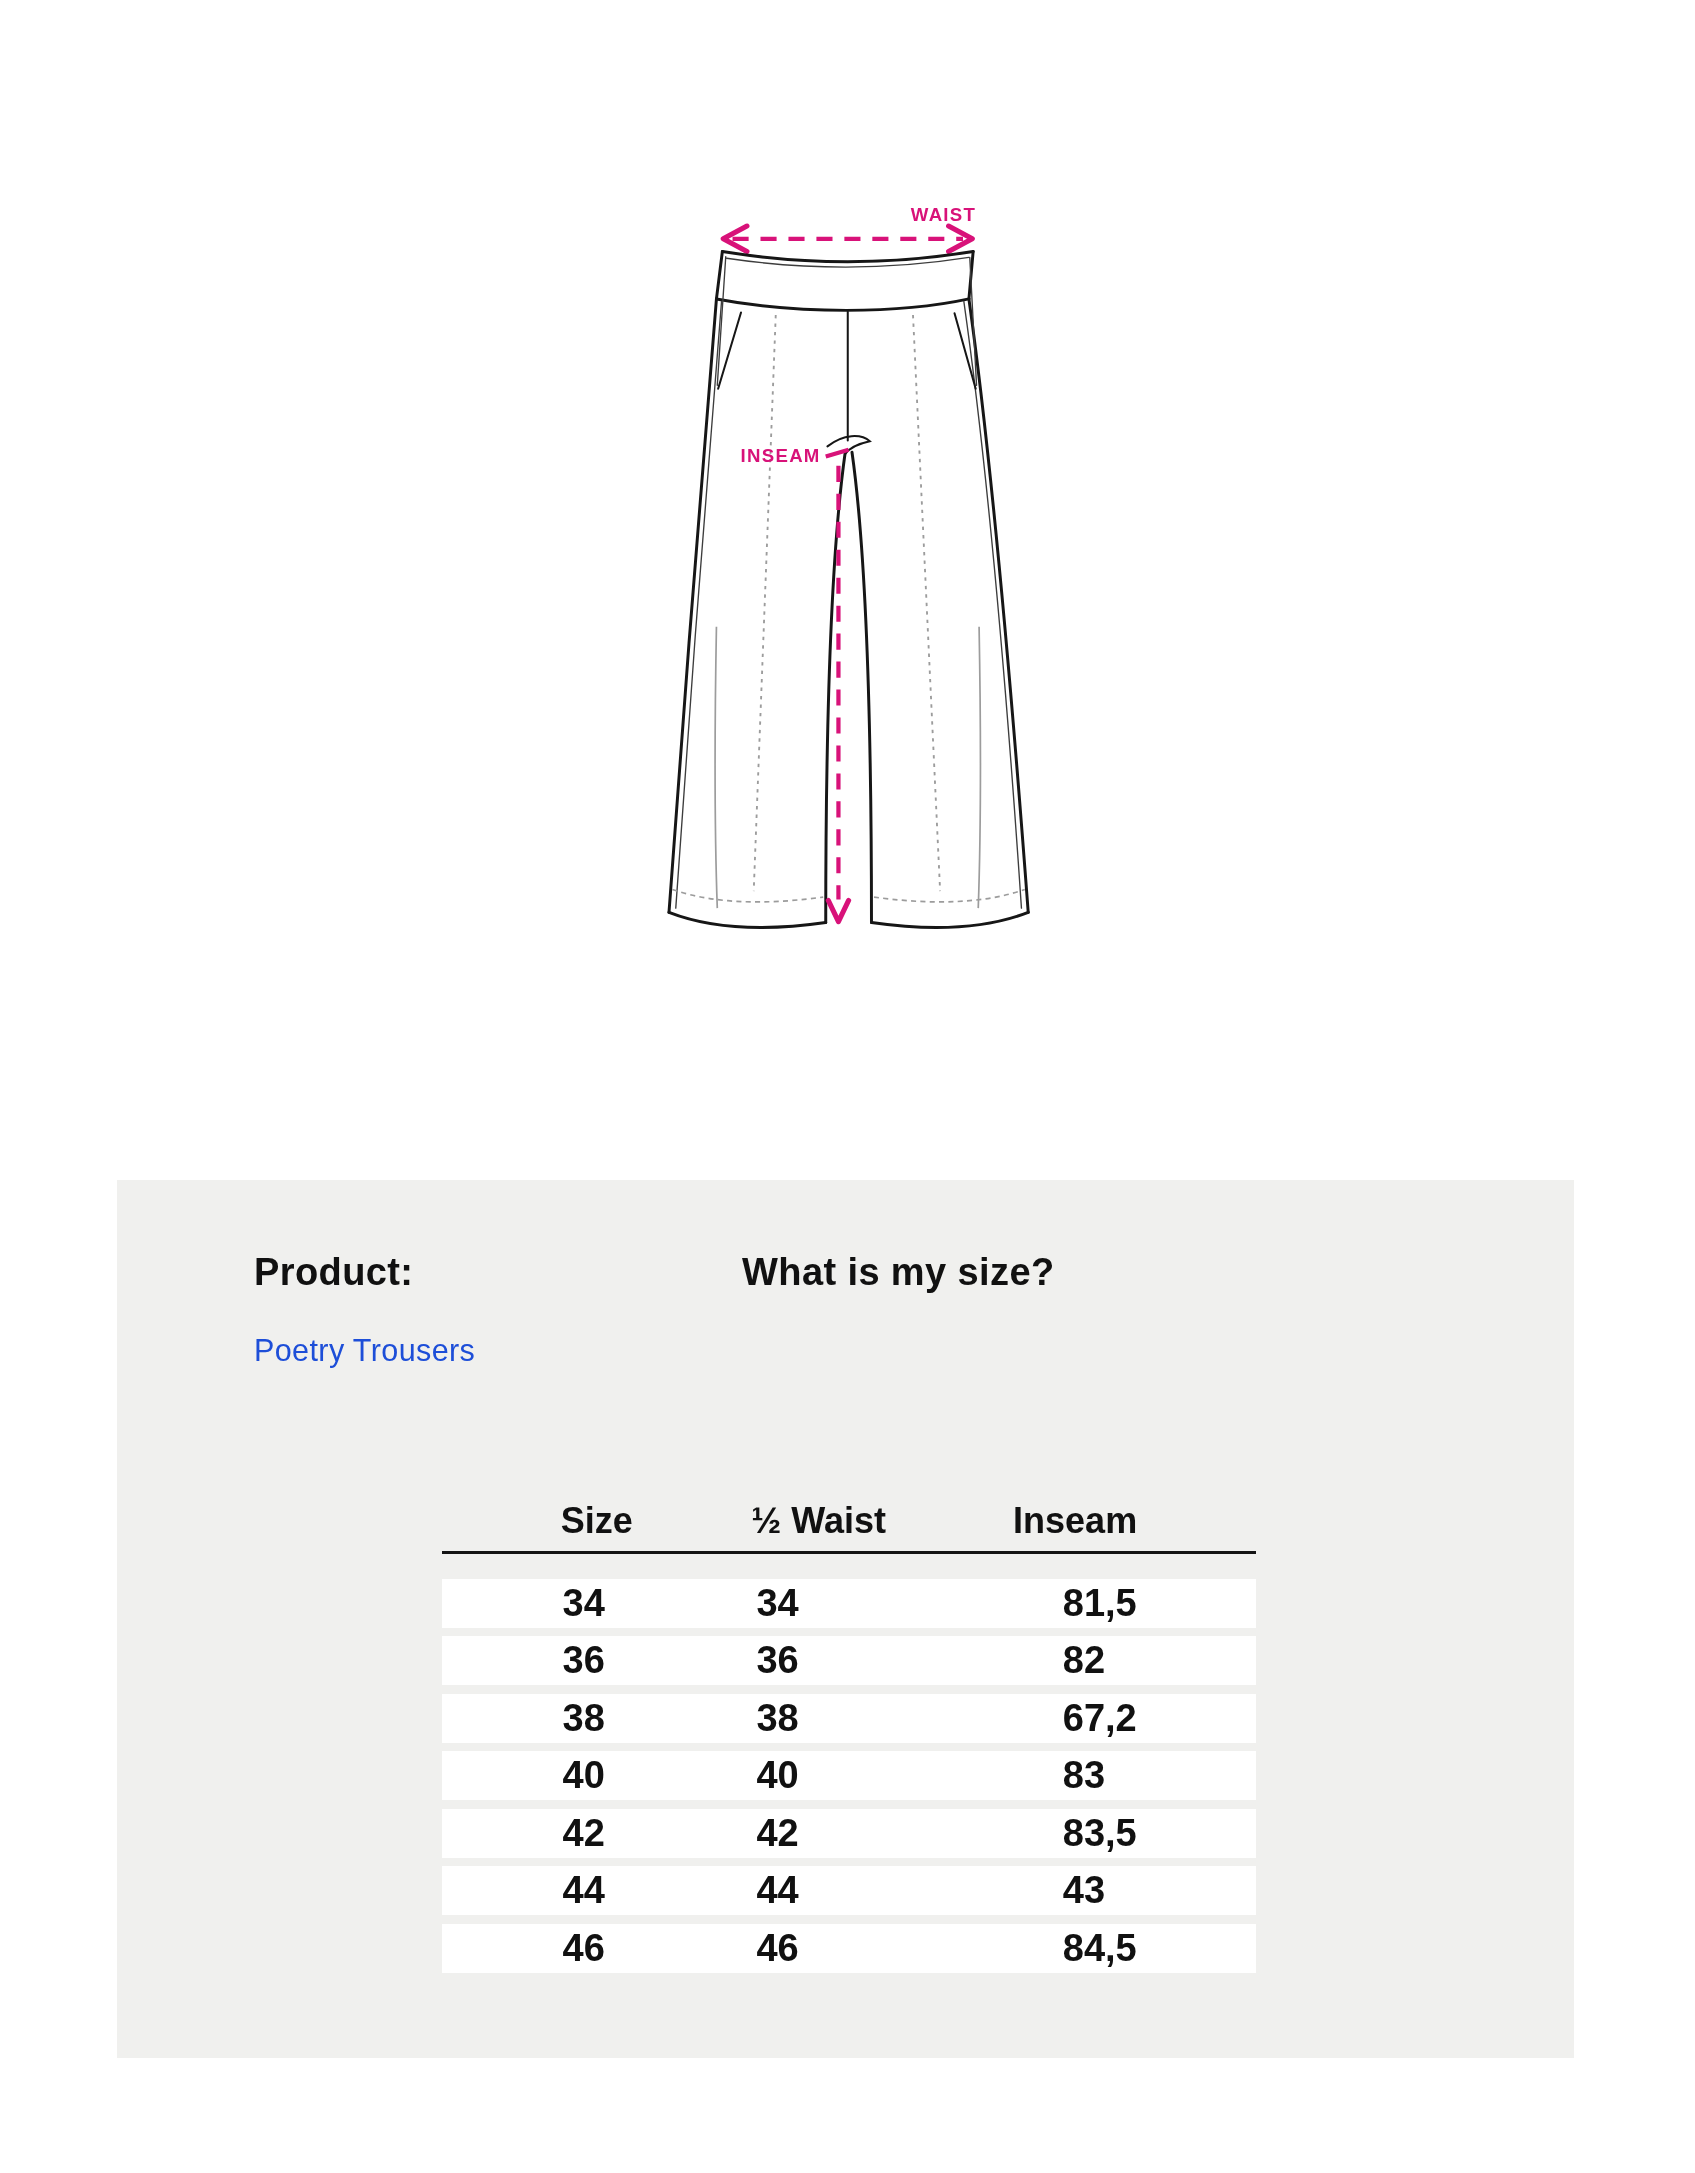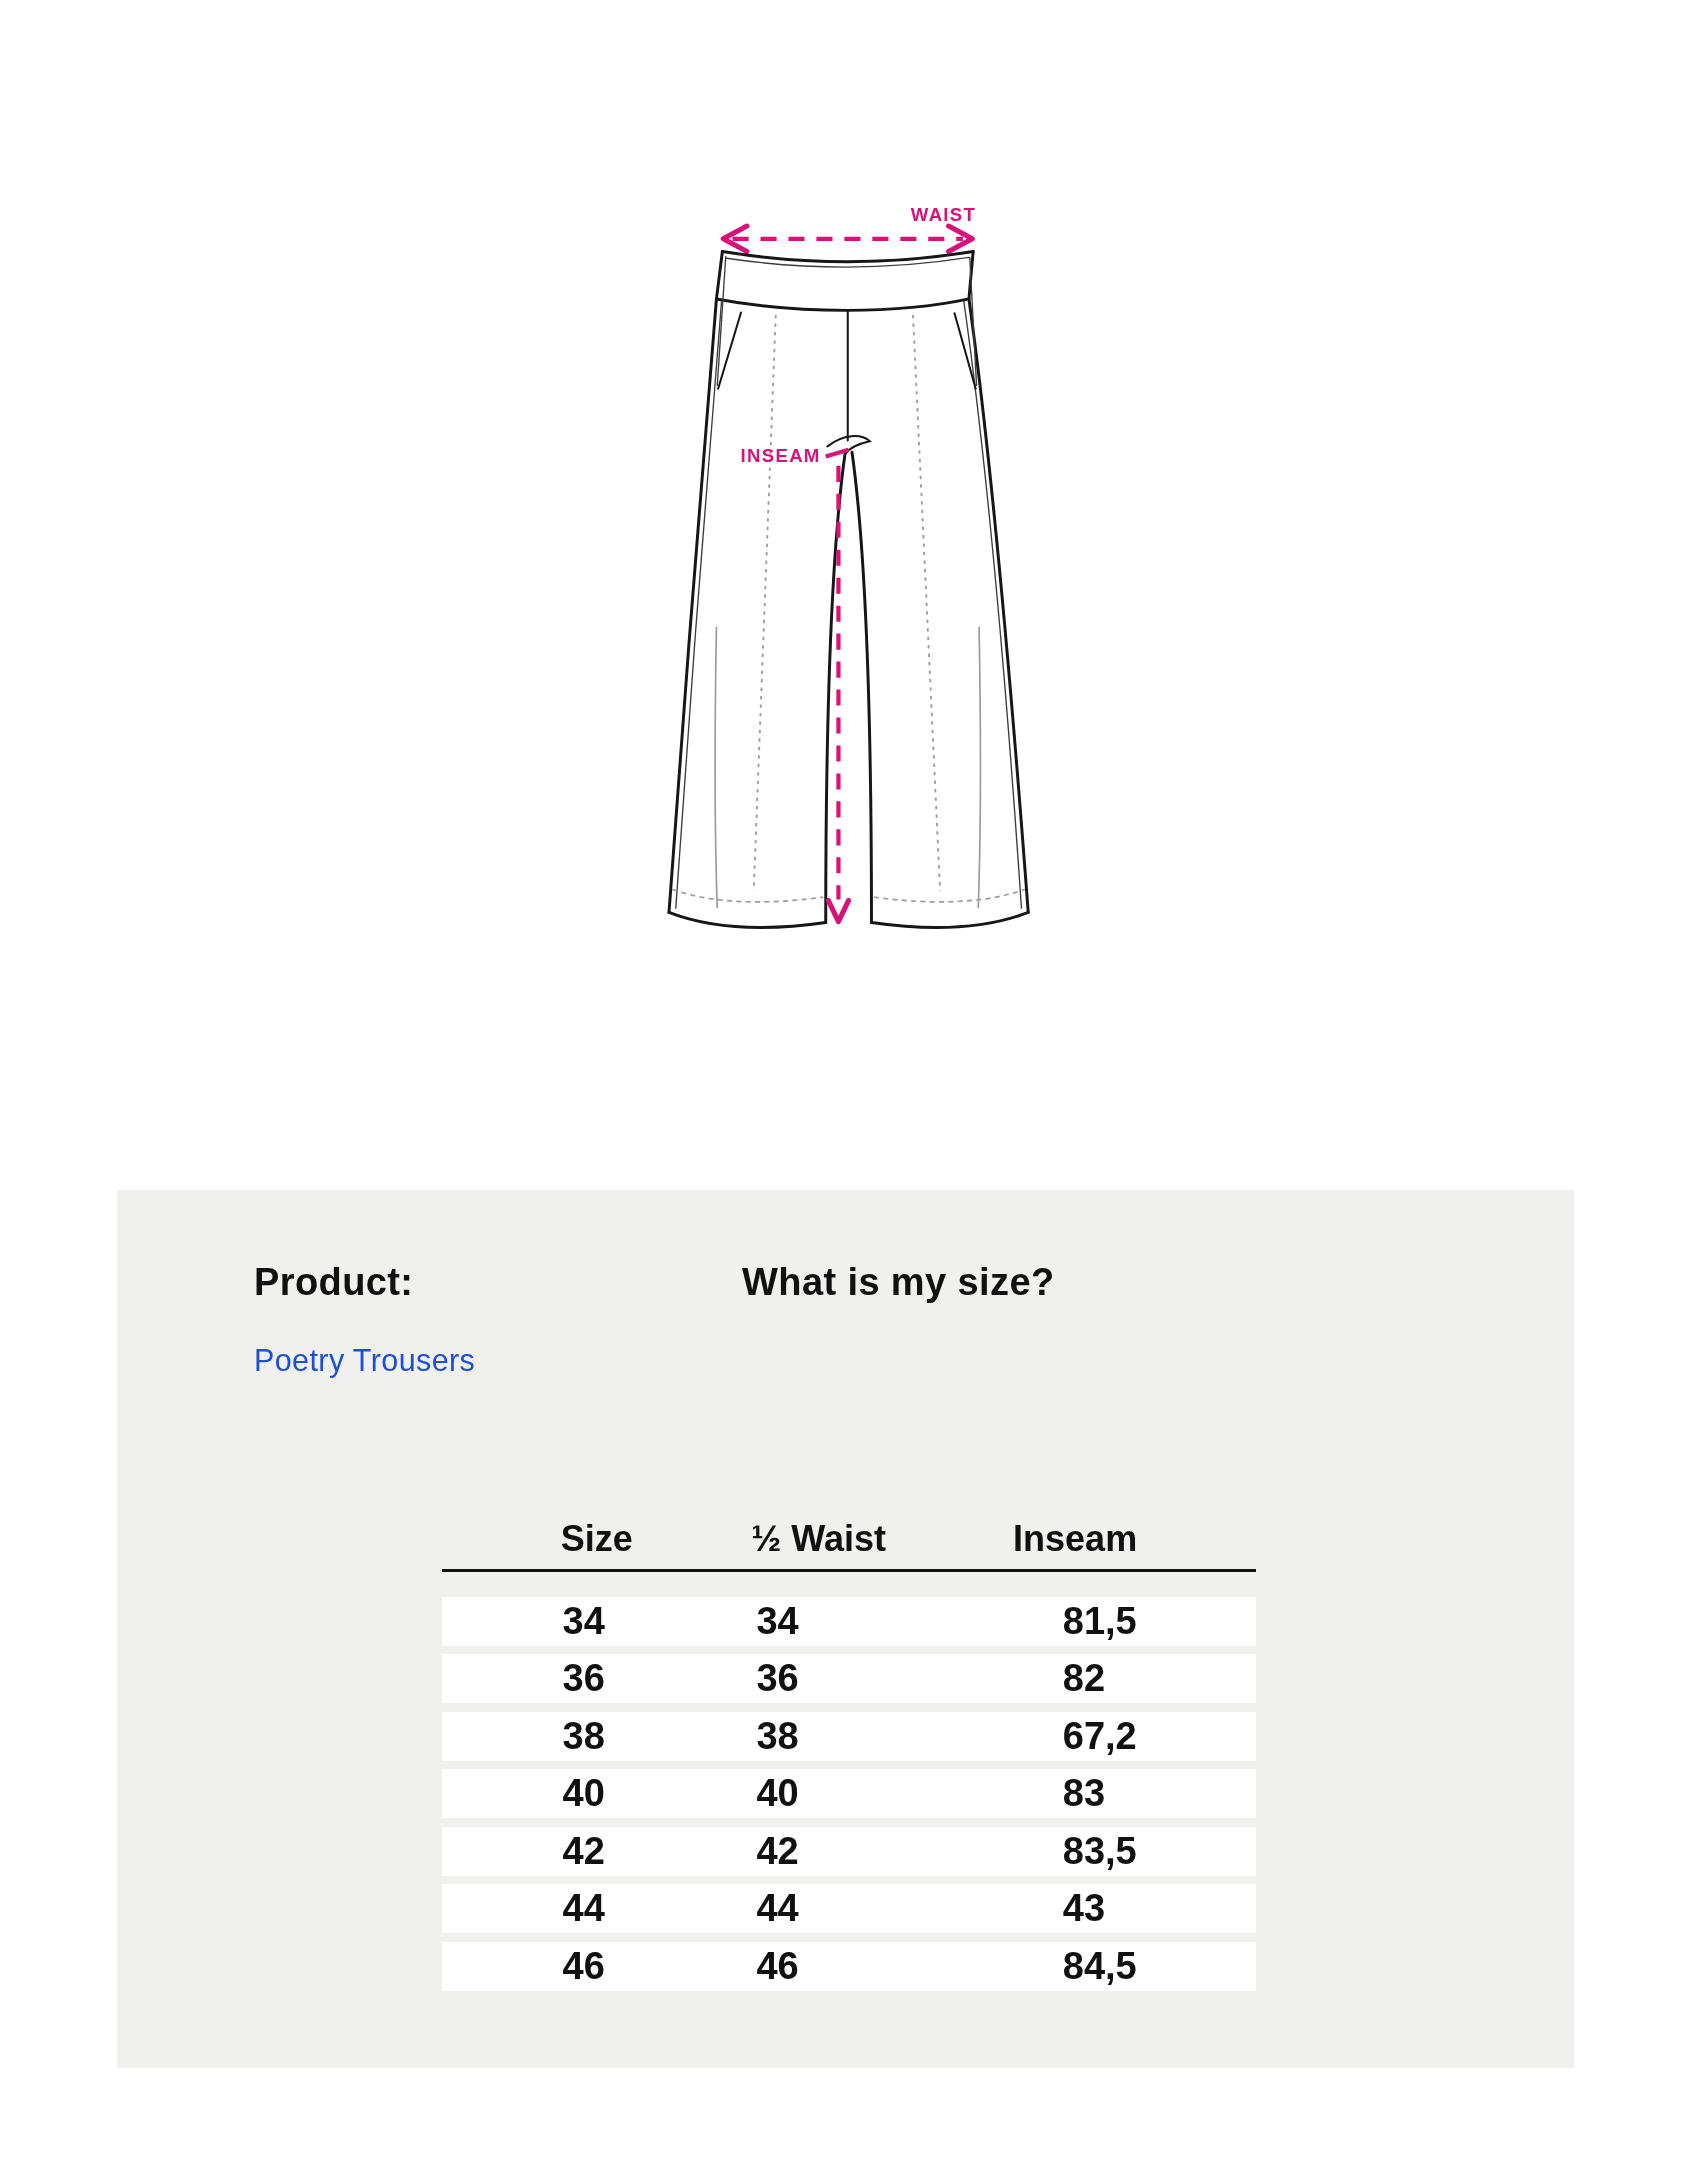--- a/index.html
+++ b/index.html
@@ -28,33 +28,32 @@
   .stitch-dash{stroke:var(--stitch);stroke-width:2.2;fill:none;stroke-dasharray:4 6;}
   .hem-dash{stroke:var(--stitch);stroke-width:2;fill:none;stroke-dasharray:6 5;}
   .pink{stroke:var(--accent);fill:none;}
   .pink-dash{stroke:var(--accent);stroke-width:5;fill:none;stroke-dasharray:19 14;}
   .pink-head{stroke:var(--accent);stroke-width:6;fill:none;stroke-linejoin:round;stroke-linecap:round;}
   .pink-text{fill:var(--accent);font-size:22px;font-weight:bold;letter-spacing:1.5px;}
   
   .panel{
     position:absolute;left:117px;top:1180px;width:1457px;height:878px;
     background:var(--panel-bg);
-    margin-top:10px;
   }
   .heading{
     position:absolute;font-size:38px;font-weight:bold;letter-spacing:0.4px;color:#111;
   }
   .product-heading{left:137px;top:71px;}
   .product-name{
     position:absolute;left:137px;top:153px;font-size:30.5px;color:#1d4ed8;letter-spacing:0.4px;
   }
   .size-heading{left:625px;top:71px;}
   .notes{position:absolute;left:625px;top:159px;font-size:27px;color:#222;line-height:41px;letter-spacing:0.3px;}
   
-  .size-table{position:absolute;left:325px;top:324px;width:814px;}
+  .size-table{position:absolute;left:325px;top:316px;width:814px;}
   .thead{display:flex;align-items:center;height:49px;font-size:36px;font-weight:bold;color:#111;}
   .c1{width:38%;text-align:center;}
   .c2{width:27%;text-align:left;}
   .c3{width:35%;text-align:left;box-sizing:border-box;}
   .thead .c3{padding-left:42px;}
   .rule{height:3.4px;background:#141414;margin-top:6px;}
   .rows{margin-top:24.6px;}
   .trow{
     display:flex;align-items:center;height:49px;margin-bottom:8.5px;
     background:#ffffff;font-size:38px;font-weight:bold;color:#111;gap:31px;

